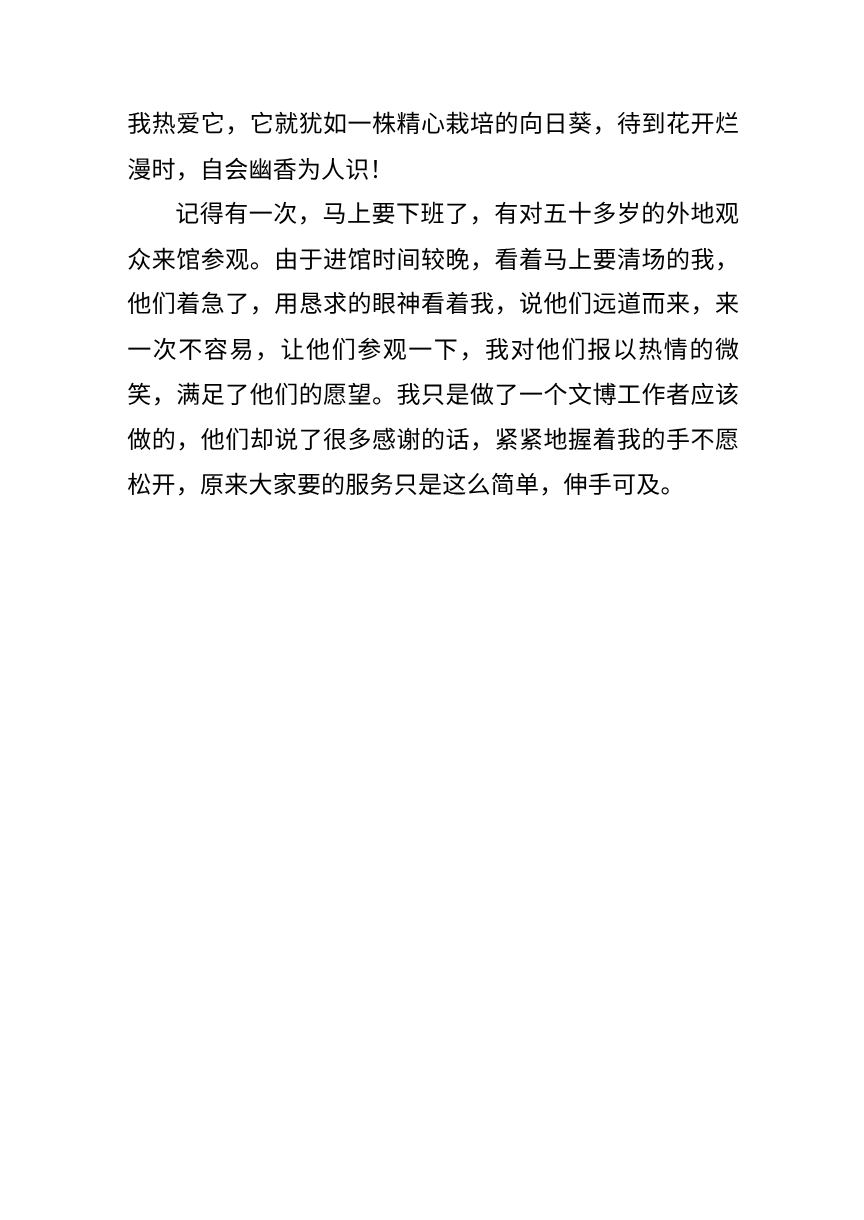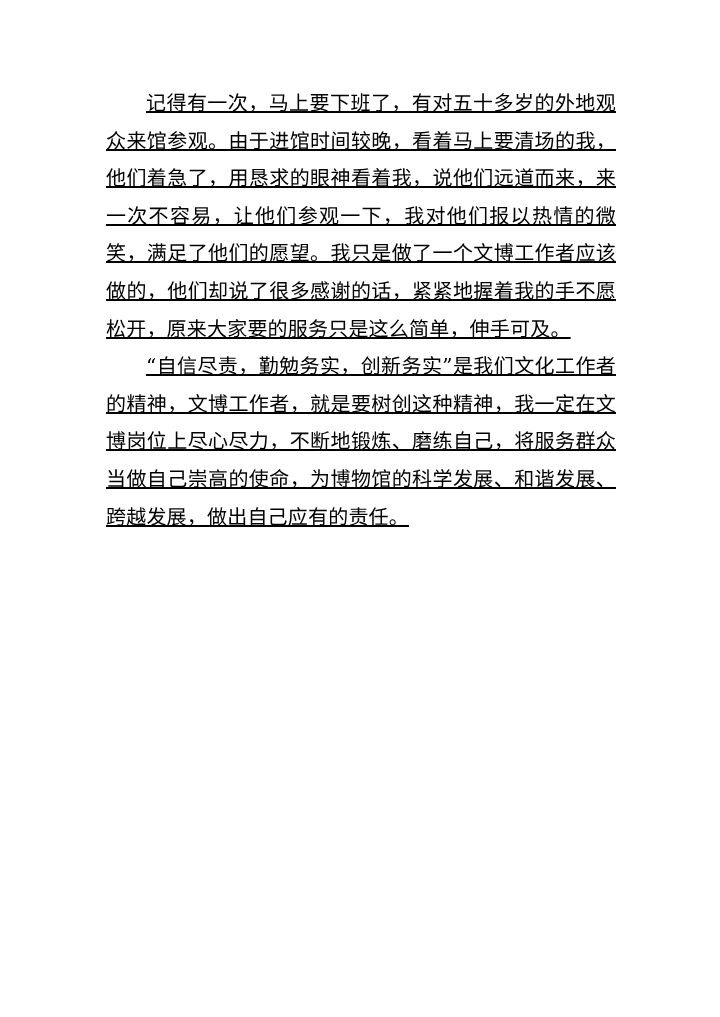--- a/index.html
+++ b/index.html
@@ -26,22 +26,21 @@
     font-size: 20px;
     line-height: 37.6px;
     color: #000000;
     text-align: justify;
     text-justify: inter-ideograph;
     letter-spacing: 0.2px;
     word-break: break-all;
   }
   .doc-page p.indent {
     text-indent: 2em;
-    text-decoration: underline;
   }
 </style>
 </head>
 <body>
 
 <div class="doc-page">
+  <p>我热爱它，它就犹如一株精心栽培的向日葵，待到花开烂漫时，自会幽香为人识！</p>
   <p class="indent">记得有一次，马上要下班了，有对五十多岁的外地观众来馆参观。由于进馆时间较晚，看着马上要清场的我，他们着急了，用恳求的眼神看着我，说他们远道而来，来一次不容易，让他们参观一下，我对他们报以热情的微笑，满足了他们的愿望。我只是做了一个文博工作者应该做的，他们却说了很多感谢的话，紧紧地握着我的手不愿松开，原来大家要的服务只是这么简单，伸手可及。</p>
-  <p class="indent">“自信尽责，勤勉务实，创新务实”是我们文化工作者的精神，文博工作者，就是要树创这种精神，我一定在文博岗位上尽心尽力，不断地锻炼、磨练自己，将服务群众当做自己崇高的使命，为博物馆的科学发展、和谐发展、跨越发展，做出自己应有的责任。</p>
 </div>
 
 </body></html>

